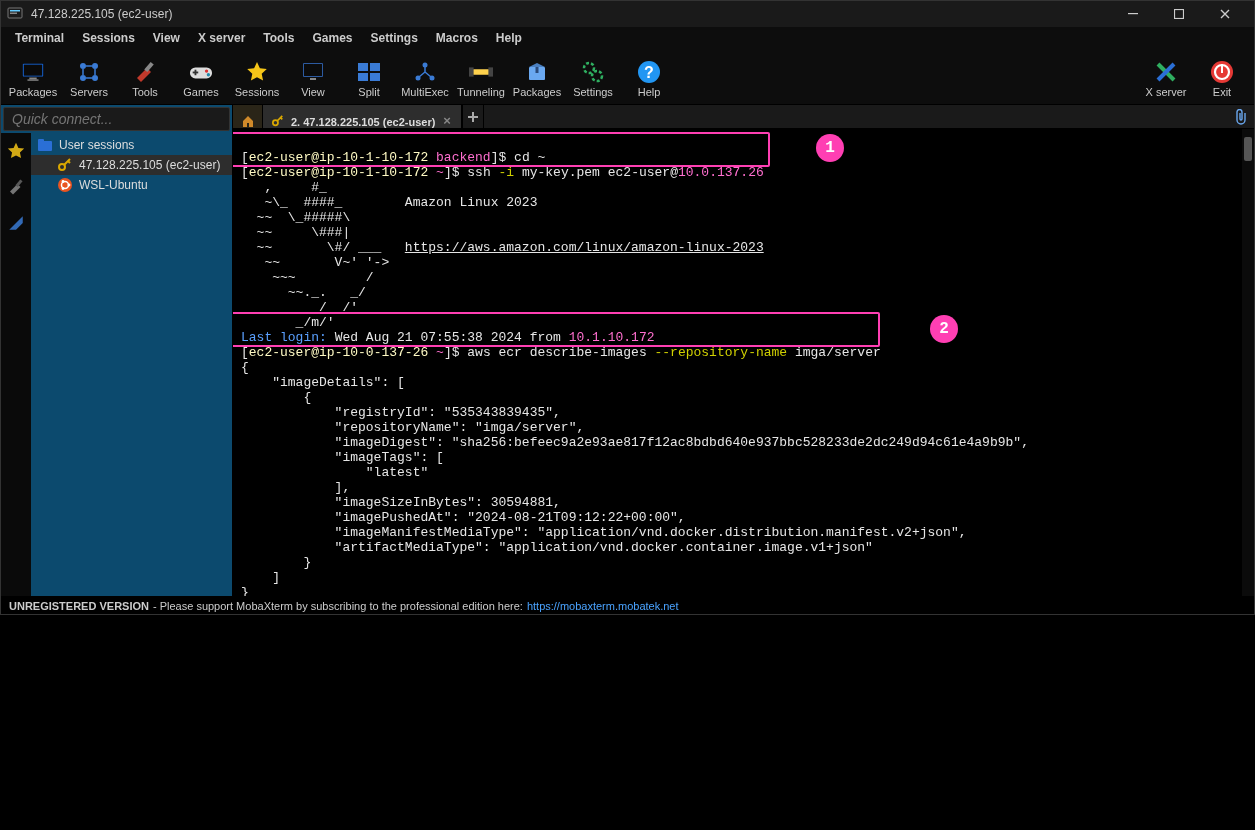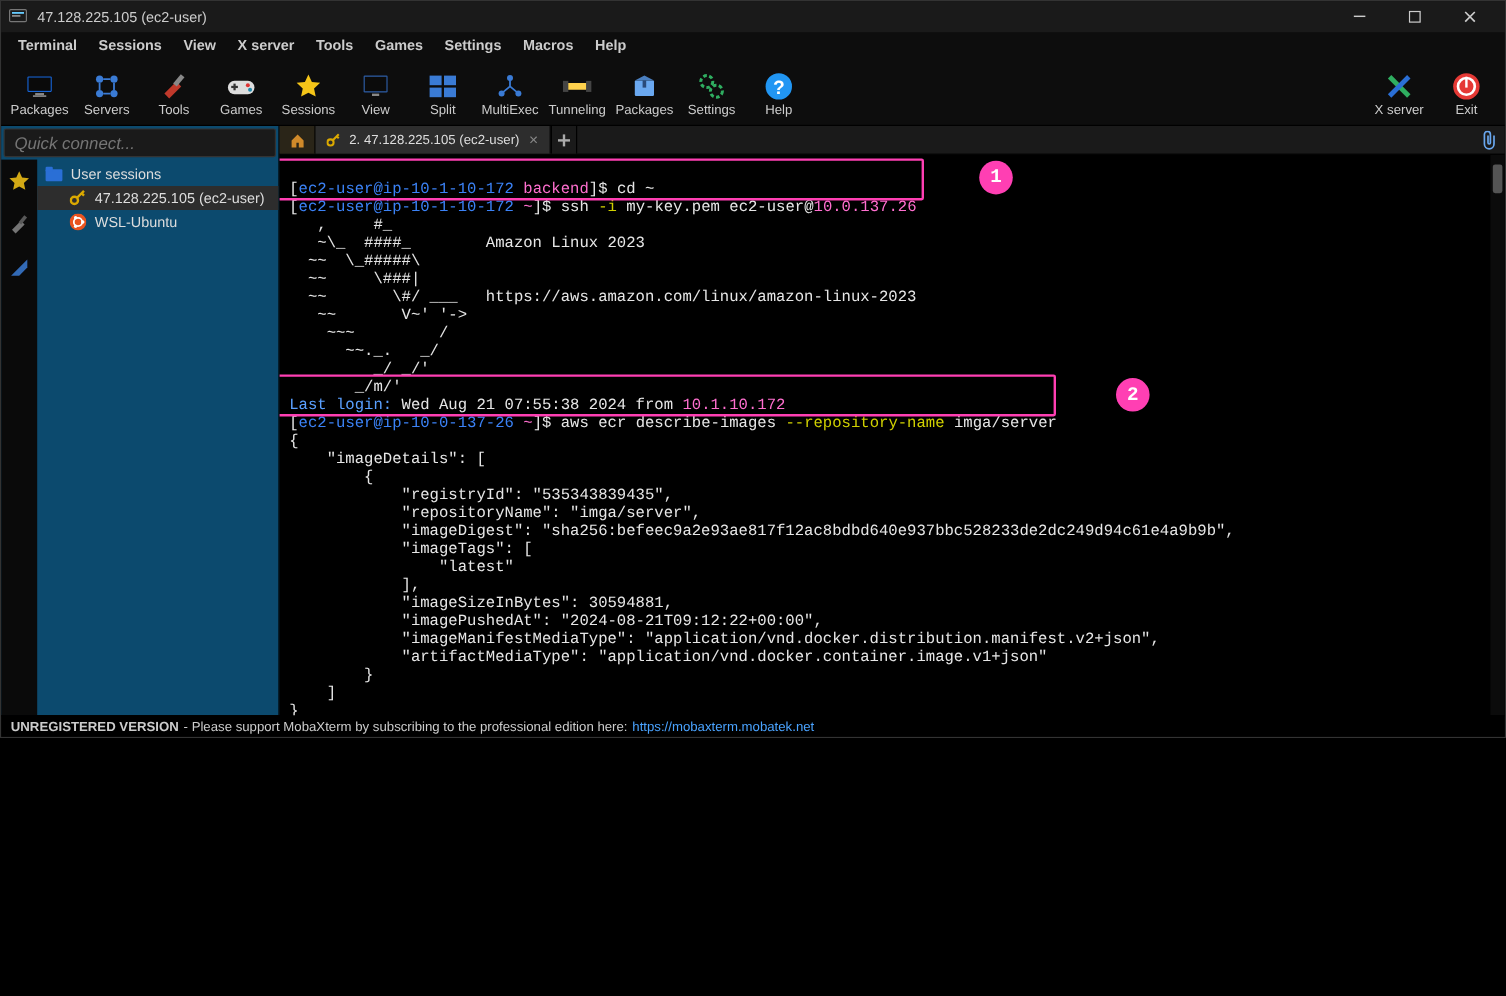--- a/index.html
+++ b/index.html
@@ -32,41 +32,41 @@
 .sidetabs .stab { width: 24px; height: 24px; display:flex; align-items:center; justify-content:center; opacity:.85; }
 .tree { flex: 1; padding: 2px 0; }
 .tree .node { display: flex; align-items: center; padding: 3px 6px; gap: 6px; font-size: 12px; color: #ddd; }
 .tree .node.active { background: #2d2d2d; }
 .tree .node .sq { width: 16px; height: 14px; display:flex; align-items:center; justify-content:center; }
 .tree .indent { padding-left: 26px; }
 
 
 .main { flex: 1; display: flex; flex-direction: column; background: #000; min-width: 0; }
 .tabs { height: 24px; background: #1a1a1a; display: flex; align-items: stretch; border-bottom: 1px solid #000; }
-.tabs .tab { display: flex; align-items: center; padding: 0 8px; gap: 6px; border-right: 1px solid #000; font-size: 11px; color: #ddd; background: #1a1a1a; }
+.tabs .tab { display: flex; align-items: flex-end; padding: 0 8px; gap: 6px; border-right: 1px solid #000; font-size: 11px; color: #ddd; background: #1a1a1a; font-weight: bold; }
 .tabs .tab.home { width: 30px; justify-content: center; padding: 0; background:#2a2518; }
 .tabs .tab.active { background: #2d2d2d; }
 .tabs .tab .close-x { color: #888; padding: 0 2px; font-size: 13px; }
 .tabs .newtab { width: 22px; display: flex; align-items: center; justify-content: center; color: #aaa; background:#1a1a1a; border-left:1px solid #000; border-right:1px solid #000; }
 .tabs .tab .tabico { width:14px; height:14px; display:flex; align-items:center; justify-content:center; }
 .tabs .right { margin-left: auto; display:flex; align-items:center; padding-right:6px; gap:6px; }
 .term { flex: 1; position: relative; padding: 6px 8px; font-family: Consolas, "Courier New", monospace; font-size: 13px; line-height: 15px; white-space: pre; color: #e6e6e6; overflow: hidden; }
 .term .scrollbar { position:absolute; right:0; top:0; bottom:0; width:12px; background:#0b0b0b; }
 .term .scrollthumb { position:absolute; right:2px; top:8px; width:8px; height:24px; background:#555; border-radius:2px; }
 
 
 .box { position: absolute; border: 2px solid #ff3fb3; border-radius: 2px; pointer-events:none; }
 .badge { position: absolute; width: 28px; height: 28px; border-radius: 50%; background: #ff3fb3; color: #fff; font-weight: bold; font-size: 16px; display: flex; align-items: center; justify-content: center; pointer-events:none; }
 
 
-.c-cyan { color: #3b82f6; }
+.c-cyan { color: #fef9c3; }
 .c-yel { color: #d0d000; }
 .c-pink { color: #ff6fcf; }
 .c-blue { color: #5aa0ff; }
-.c-link { }
+.c-link { text-decoration: underline; }
 .term .cursor { display: inline-block; width: 8px; height: 14px; background: #e6e6e6; vertical-align: -2px; }
 
 
 .status { height: 18px; background: #000000; display: flex; align-items: center; padding: 0 8px; font-size: 11px; color: #ccc; gap: 4px; border-top: 1px solid #000; }
 .status a { color: #4aa3ff; text-decoration: none; }
 .status .b { font-weight: bold; }
 
 svg { display:block; }
 </style>
 </head>

